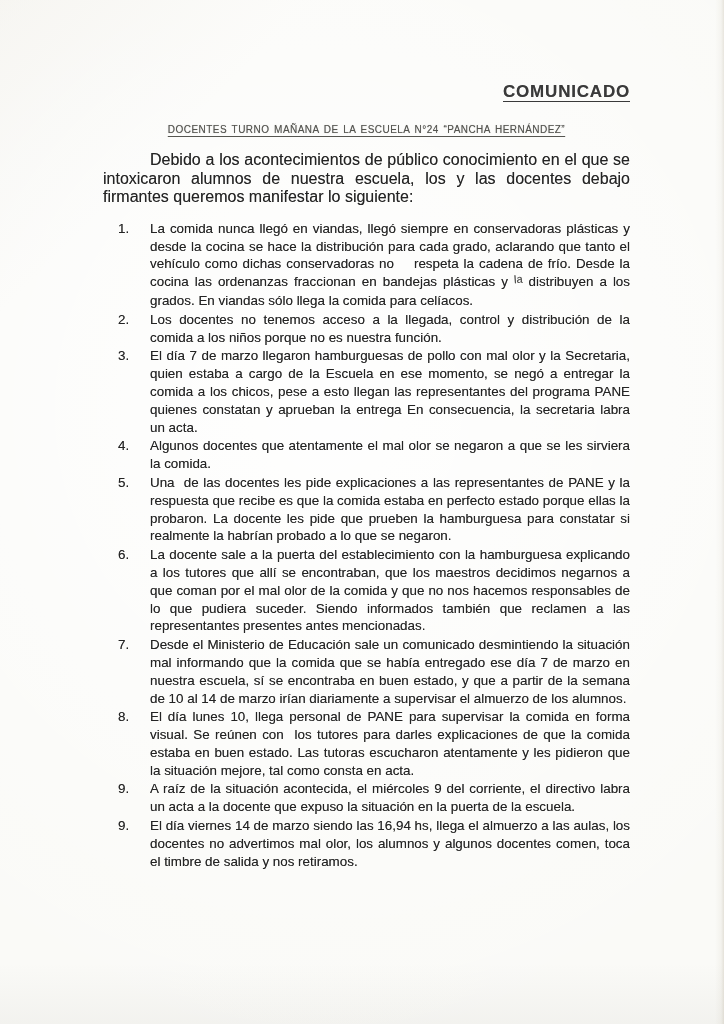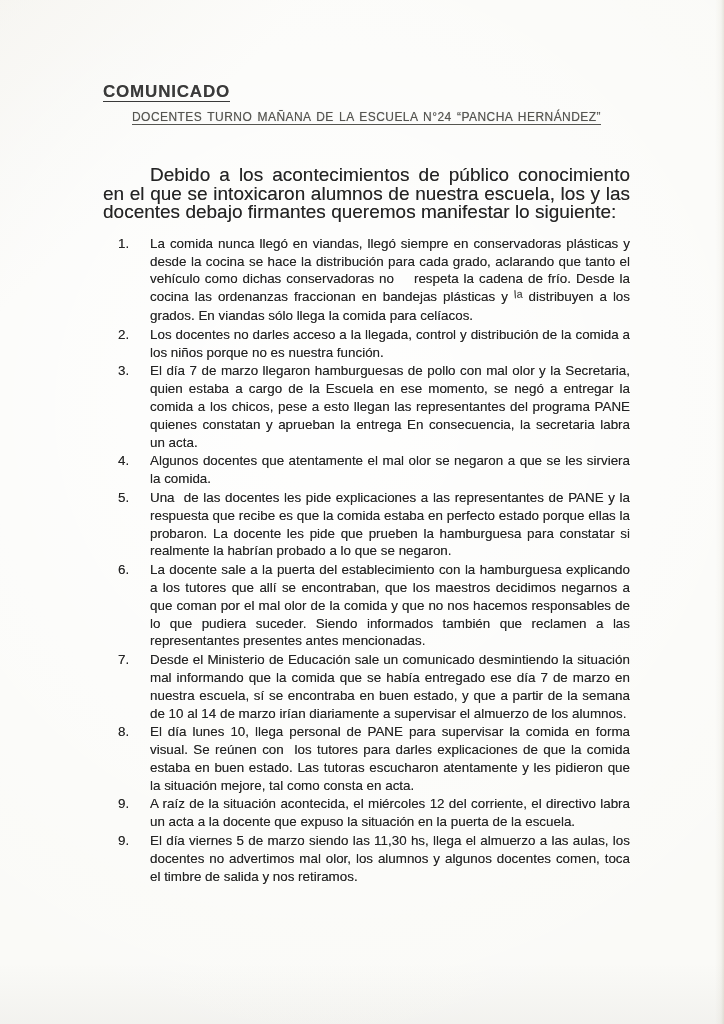--- a/index.html
+++ b/index.html
@@ -25,47 +25,47 @@
       linear-gradient(135deg, rgba(235,232,224,0.35) 0%, rgba(0,0,0,0) 18%);
   }
   .page-content {
     position: absolute;
     left: 103px;
     top: 82px;
     width: 527px;
     color: var(--ink, #242424);
   }
   .doc-title {
-    margin: 0 0 8px 0;
-    text-align: left;
+    margin: 0 0 22px 0;
+    text-align: right;
     font-size: 17px;
     font-weight: bold;
     letter-spacing: 0.8px;
     color: var(--title-ink, #3a3a3a);
     text-decoration: underline;
     text-underline-offset: 4px;
     text-decoration-thickness: 1px;
     
     text-shadow: 0 0 0.6px rgba(60,60,60,0.55);
   }
   .doc-subtitle {
-    margin: 0 0 42px 0;
+    margin: 0 0 16px 0;
     text-align: center;
-    font-size: 12px;
+    font-size: 10px;
     font-weight: normal;
     letter-spacing: 0.45px;
     word-spacing: 1.5px;
     color: var(--subtitle-ink, #555550);
     text-decoration: underline;
     text-underline-offset: 3px;
     text-shadow: 0 0 0.7px rgba(90,90,88,0.6);
   }
   .intro {
     margin: 0 0 13px 0;
-    font-size: 19px;
+    font-size: 16px;
     line-height: 18.6px;
     text-align: justify;
     text-indent: 47px;
     text-shadow: 0 0 0.5px rgba(40,40,40,0.5);
   }
   .item-list {
     margin: 0;
     padding: 0 0 0 15px;
     list-style: none;
   }
@@ -107,21 +107,21 @@
 
   <p class="intro">Debido a los acontecimientos de público conocimiento en el que se intoxicaron alumnos de nuestra escuela, los y las docentes debajo firmantes queremos manifestar lo siguiente:</p>
 
   <ol class="item-list" id="item-list">
       <li>
         <span class="item-num">1.</span>
         <span class="item-text">La comida nunca llegó en viandas, llegó siempre en conservadoras plásticas y desde la cocina se hace la distribución para cada grado, aclarando que tanto el vehículo como dichas conservadoras no &nbsp;&nbsp;&nbsp;respeta la cadena de frío. Desde la cocina las ordenanzas fraccionan en bandejas plásticas y <span class="handnote">la</span> distribuyen a los grados. En viandas sólo llega la comida para celíacos.</span>
       </li>
       <li>
         <span class="item-num">2.</span>
-        <span class="item-text">Los docentes no darles acceso a la llegada, control y distribución de la comida a los niños porque no es nuestra función.</span>
+        <span class="item-text">Los docentes no tenemos acceso a la llegada, control y distribución de la comida a los niños porque no es nuestra función.</span>
       </li>
       <li>
         <span class="item-num">3.</span>
         <span class="item-text">El día 7 de marzo llegaron hamburguesas de pollo con mal olor y la Secretaria, quien estaba a cargo de la Escuela en ese momento, se negó a entregar la comida a los chicos, pese a esto llegan las representantes del programa PANE quienes constatan y aprueban la entrega En consecuencia, la secretaria labra un acta.</span>
       </li>
       <li>
         <span class="item-num">4.</span>
         <span class="item-text">Algunos docentes que atentamente el mal olor se negaron a que se les sirviera la comida.</span>
       </li>
       <li>
@@ -135,20 +135,20 @@
       <li>
         <span class="item-num">7.</span>
         <span class="item-text">Desde el Ministerio de Educación sale un comunicado desmintiendo la situación mal informando que la comida que se había entregado ese día 7 de marzo en nuestra escuela, sí se encontraba en buen estado, y que a partir de la semana de 10 al 14 de marzo irían diariamente a supervisar el almuerzo de los alumnos.</span>
       </li>
       <li>
         <span class="item-num">8.</span>
         <span class="item-text">El día lunes 10, llega personal de PANE para supervisar la comida en forma visual. Se reúnen con &nbsp;los tutores para darles explicaciones de que la comida estaba en buen estado. Las tutoras escucharon atentamente y les pidieron que la situación mejore, tal como consta en acta.</span>
       </li>
       <li>
         <span class="item-num">9.</span>
-        <span class="item-text">A raíz de la situación acontecida, el miércoles 12 del corriente, el directivo labra un acta a la docente que expuso la situación en la puerta de la escuela.</span>
+        <span class="item-text">A raíz de la situación acontecida, el miércoles 9 del corriente, el directivo labra un acta a la docente que expuso la situación en la puerta de la escuela.</span>
       </li>
       <li>
         <span class="item-num">9.</span>
-        <span class="item-text">El día viernes 5 de marzo siendo las 11,30 hs, llega el almuerzo a las aulas, los docentes no advertimos mal olor, los alumnos y algunos docentes comen, toca el timbre de salida y nos retiramos.</span>
+        <span class="item-text">El día viernes 14 de marzo siendo las 16,94 hs, llega el almuerzo a las aulas, los docentes no advertimos mal olor, los alumnos y algunos docentes comen, toca el timbre de salida y nos retiramos.</span>
       </li>
     </ol>
 </div>
 
 </body></html>

